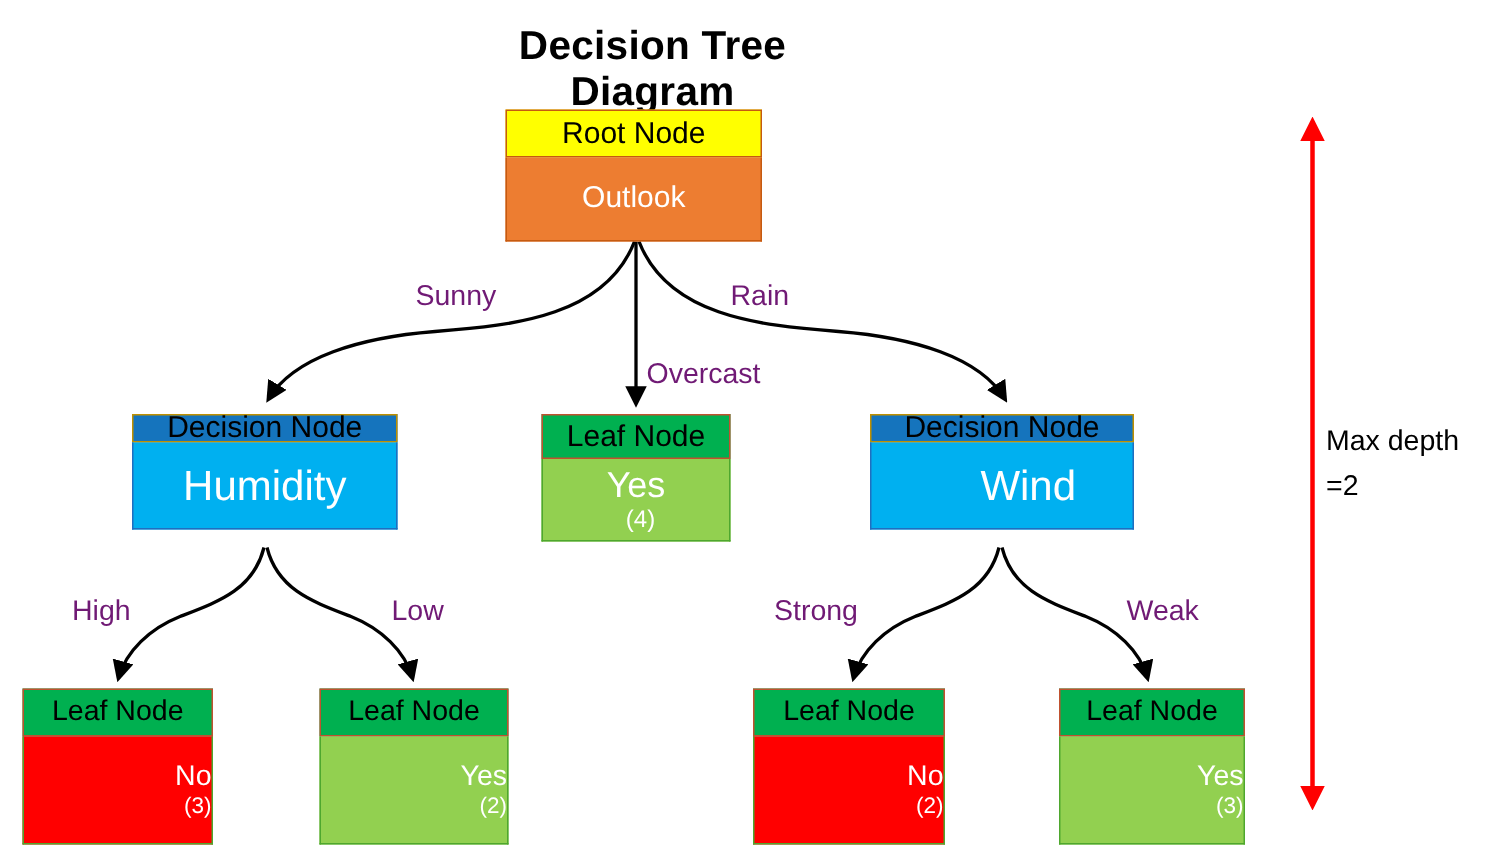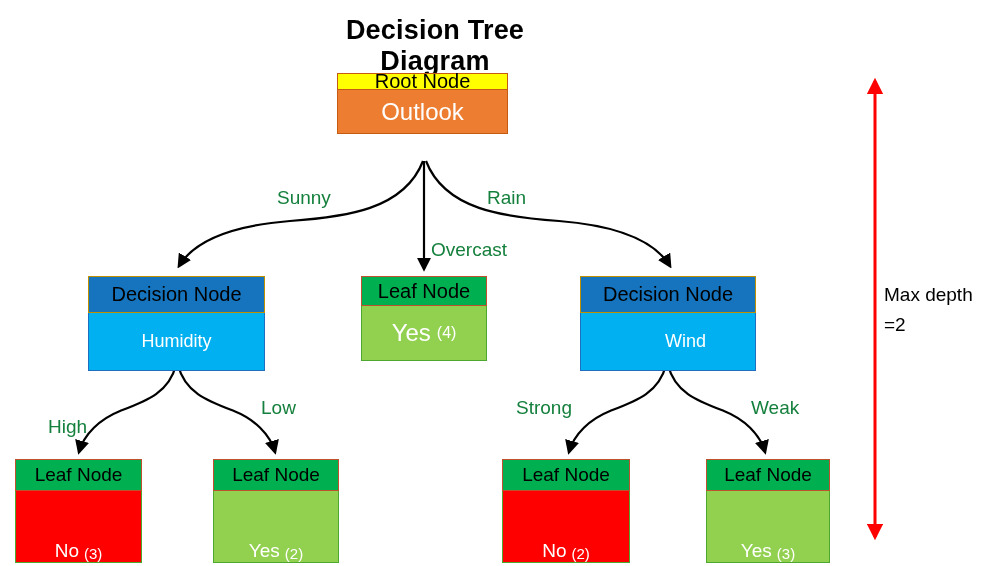--- a/index.html
+++ b/index.html
@@ -21,52 +21,52 @@
   .node .hdr,.node .bdy{
     box-sizing:border-box;display:flex;align-items:center;justify-content:center;
     width:100%;
   }
   .hdr{font-size:20px;color:#000;}
   .bdy{color:#fff;}
   .bdy .count{font-size:16px;margin-left:6px;}
 
   
   .n-root{left:337px;top:73px;width:171px;}
-  .n-root .hdr{height:17px;background:var(--yellow);border:1.5px solid var(--orange_border);}
-  .n-root .bdy{height:44px;background:var(--orange_fill);border:1.5px solid var(--orange_border);border-top:none;font-size:24px;}
+  .n-root .hdr{height:32px;background:var(--yellow);border:1.5px solid var(--orange_border);}
+  .n-root .bdy{height:56px;background:var(--orange_fill);border:1.5px solid var(--orange_border);border-top:none;font-size:20px;}
 
   
-  .n-decision .hdr{height:37px;background:var(--blue_header);border:1.5px solid var(--gold_border);}
-  .n-decision .bdy{background:var(--blue_body);border:1.5px solid var(--blue_body_border);border-top:none;font-size:18px;}
+  .n-decision .hdr{height:19px;background:var(--blue_header);border:1.5px solid var(--gold_border);}
+  .n-decision .bdy{background:var(--blue_body);border:1.5px solid var(--blue_body_border);border-top:none;font-size:28px;}
   .n-humidity{left:88px;top:276px;width:177px;}
   .n-humidity .bdy{height:58px;}
   .n-wind{left:580px;top:276px;width:176px;}
   .n-wind .bdy{height:58px;padding-left:35px;}
 
   
   .n-leaf .hdr{background:var(--green_header);border:1.5px solid var(--leaf_header_border);}
-  .n-leaf .bdy{border:1.5px solid var(--leaf_body_border);border-top:none;}
+  .n-leaf .bdy{border:1.5px solid var(--leaf_body_border);border-top:none;flex-direction:column;}
   .n-leaf.yes .bdy{background:var(--green_body);}
   .n-leaf.no  .bdy{background:var(--red_body);}
   .n-overcast{left:361px;top:276px;width:126px;}
   .n-overcast .hdr{height:30px;}
   .n-overcast .bdy{height:55px;font-size:24px;}
   .n-small .hdr{height:32px;font-size:19px;}
   .n-small .bdy{height:72px;font-size:19px;align-items:flex-end;}
   .n-small .bdy .count{font-size:15px;margin-left:5px;}
   .n-high{left:15px;top:459px;width:127px;}
   .n-low{left:213px;top:459px;width:126px;}
   .n-strong{left:502px;top:459px;width:128px;}
   .n-weak{left:706px;top:459px;width:124px;}
 
-  .edge-label{position:absolute;font-size:19px;color:#15803d;white-space:nowrap;}
+  .edge-label{position:absolute;font-size:19px;color:#701a75;white-space:nowrap;}
   .lbl-sunny{left:277px;top:187px;}
   .lbl-overcast{left:431px;top:239px;}
   .lbl-rain{left:487px;top:187px;}
-  .lbl-high{left:48px;top:397px;margin-top:19px;}
+  .lbl-high{left:48px;top:397px;}
   .lbl-low{left:261px;top:397px;}
   .lbl-strong{left:516px;top:397px;}
   .lbl-weak{left:751px;top:397px;}
 
   .depth-label{position:absolute;left:884px;top:280px;font-size:19px;line-height:1.6;white-space:nowrap;}
 </style>
 </head>
 <body>
 
 <div id="canvas">

